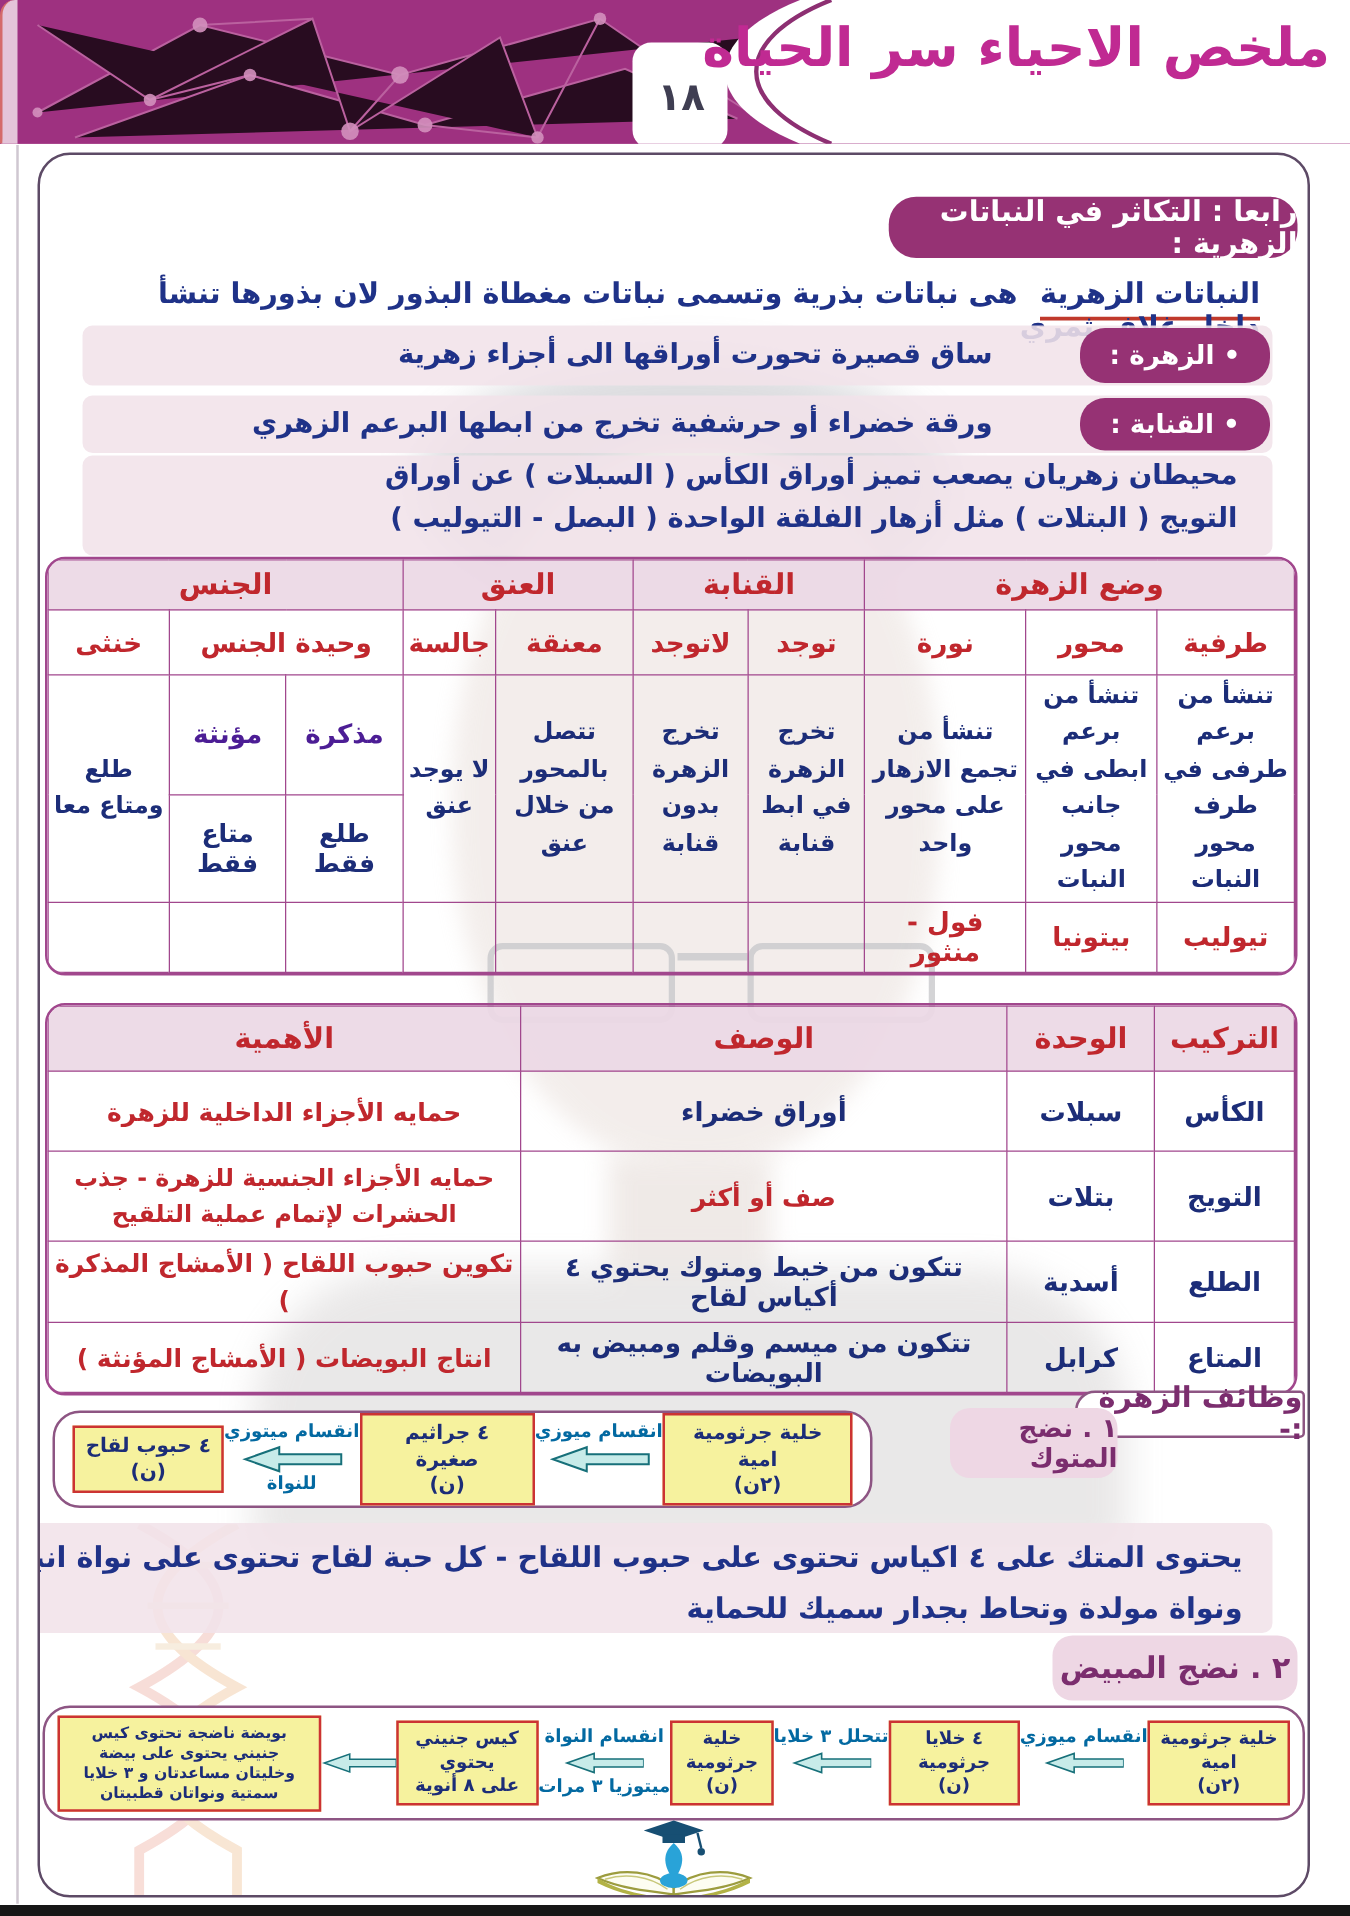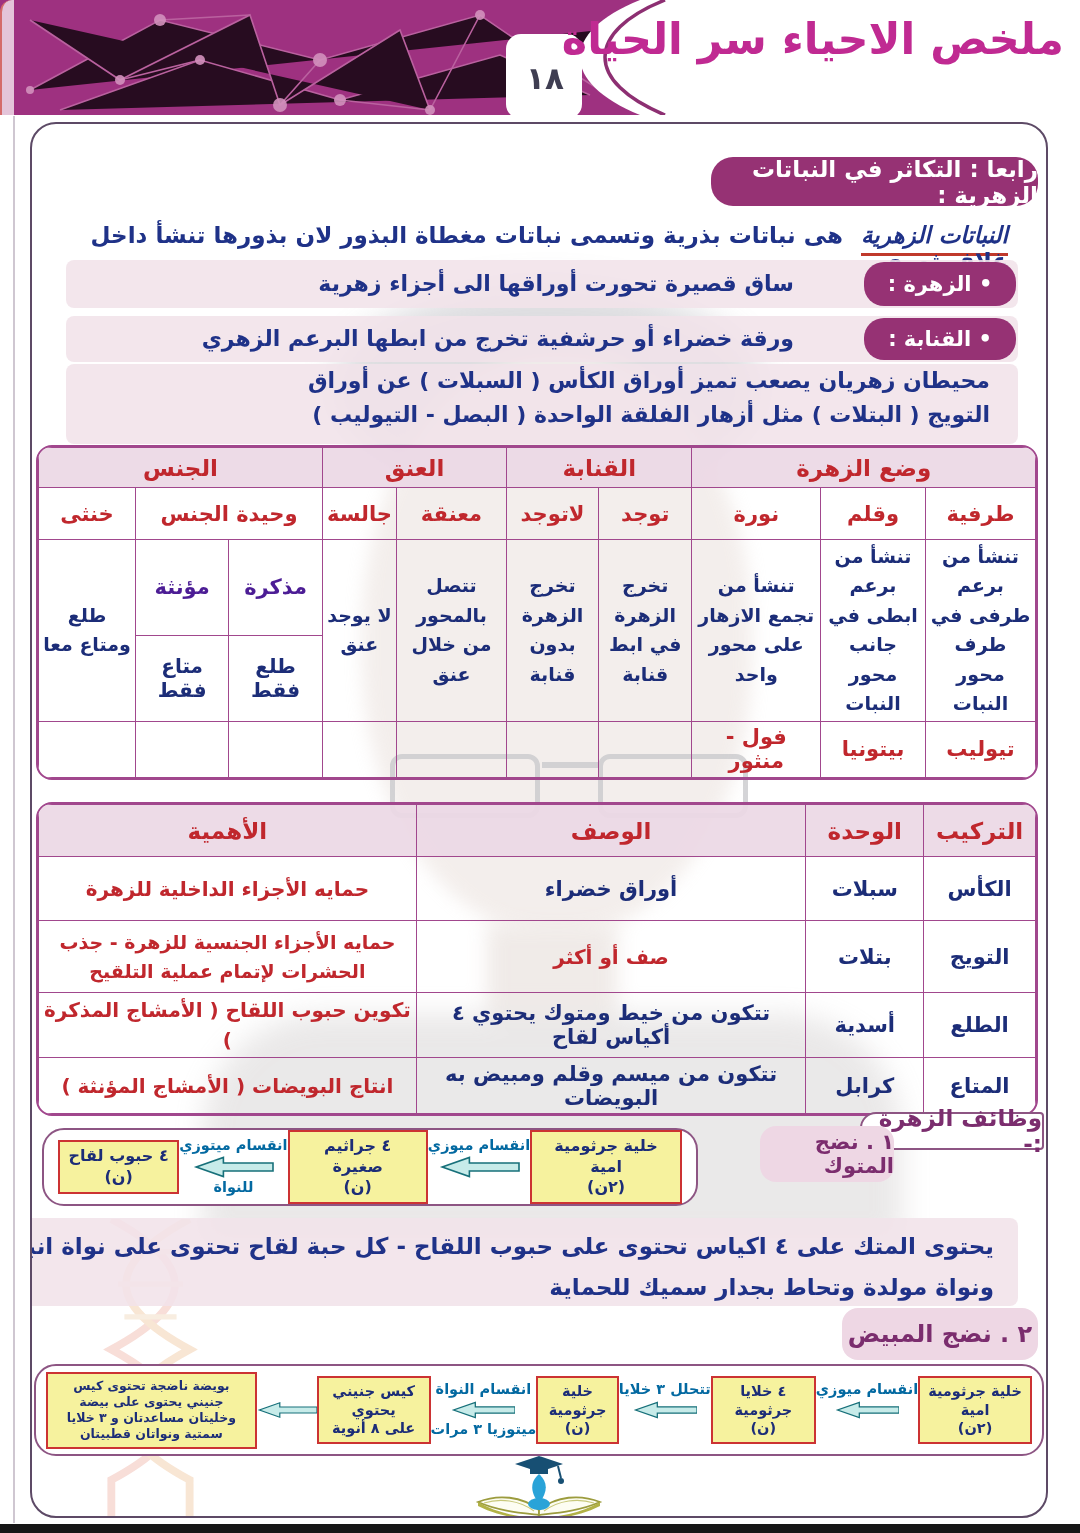--- a/index.html
+++ b/index.html
@@ -39,21 +39,21 @@
   .dna { position:absolute; left:45px; top:1095px; width:160px; height:300px; opacity:.33; z-index:1; pointer-events:none; }
 
   .layer { position:absolute; inset:0; z-index:2; }
 
   
   .sec-heading { position:absolute; top:33px; right:8px; width:327px; height:49px; background:#963274;
                  border-radius:22px; color:#fff; font-size:23px; font-weight:bold; display:flex;
                  align-items:center; justify-content:center; }
   .definition { position:absolute; top:98px; right:38px; left:38px; font-size:23px; font-weight:bold;
                 color:#1f3288; text-align:right; }
-  .definition .term { border-bottom:3px solid #c0392b; padding-bottom:5px; margin-left:10px;font-style:italic; }
+  .definition .term { border-bottom:3px solid #c0392b; padding-bottom:5px; margin-left:10px; }
 
   .band { position:absolute; right:28px; width:952px; background:rgba(241,226,233,.88); border-radius:8px;
           display:flex; align-items:flex-start; }
   .pill { background:#963274; border-radius:20px; color:#fff; font-size:21px; font-weight:bold;
           display:flex; align-items:center; justify-content:center; flex:0 0 auto; }
   .band-text { font-size:22px; font-weight:bold; color:#1f3288; text-align:right; line-height:1.55; }
 
   
   .tblwrap { position:absolute; right:8px; width:1002px; border:2.5px solid #a1478d; border-radius:16px;
              overflow:hidden; background:transparent; }
@@ -201,21 +201,21 @@
           </colgroup>
           <tbody>
               <tr>
             <th class="ghead" colspan="3">وضع الزهرة</th>
             <th class="ghead" colspan="2">القنابة</th>
             <th class="ghead" colspan="2">العنق</th>
             <th class="ghead" colspan="3">الجنس</th>
           </tr>
           <tr>
             <td class="chead">طرفية</td>
-            <td class="chead">وقلم</td>
+            <td class="chead">محور</td>
             <td class="chead">نورة</td>
             <td class="chead">توجد</td>
             <td class="chead">لاتوجد</td>
             <td class="chead">معنقة</td>
             <td class="chead">جالسة</td>
             <td class="chead" colspan="2">وحيدة الجنس</td>
             <td class="chead">خنثى</td>
           </tr>
           <tr>
             <td class="bcell" rowspan="2">تنشأ من برعم طرفى في طرف محور النبات</td>

